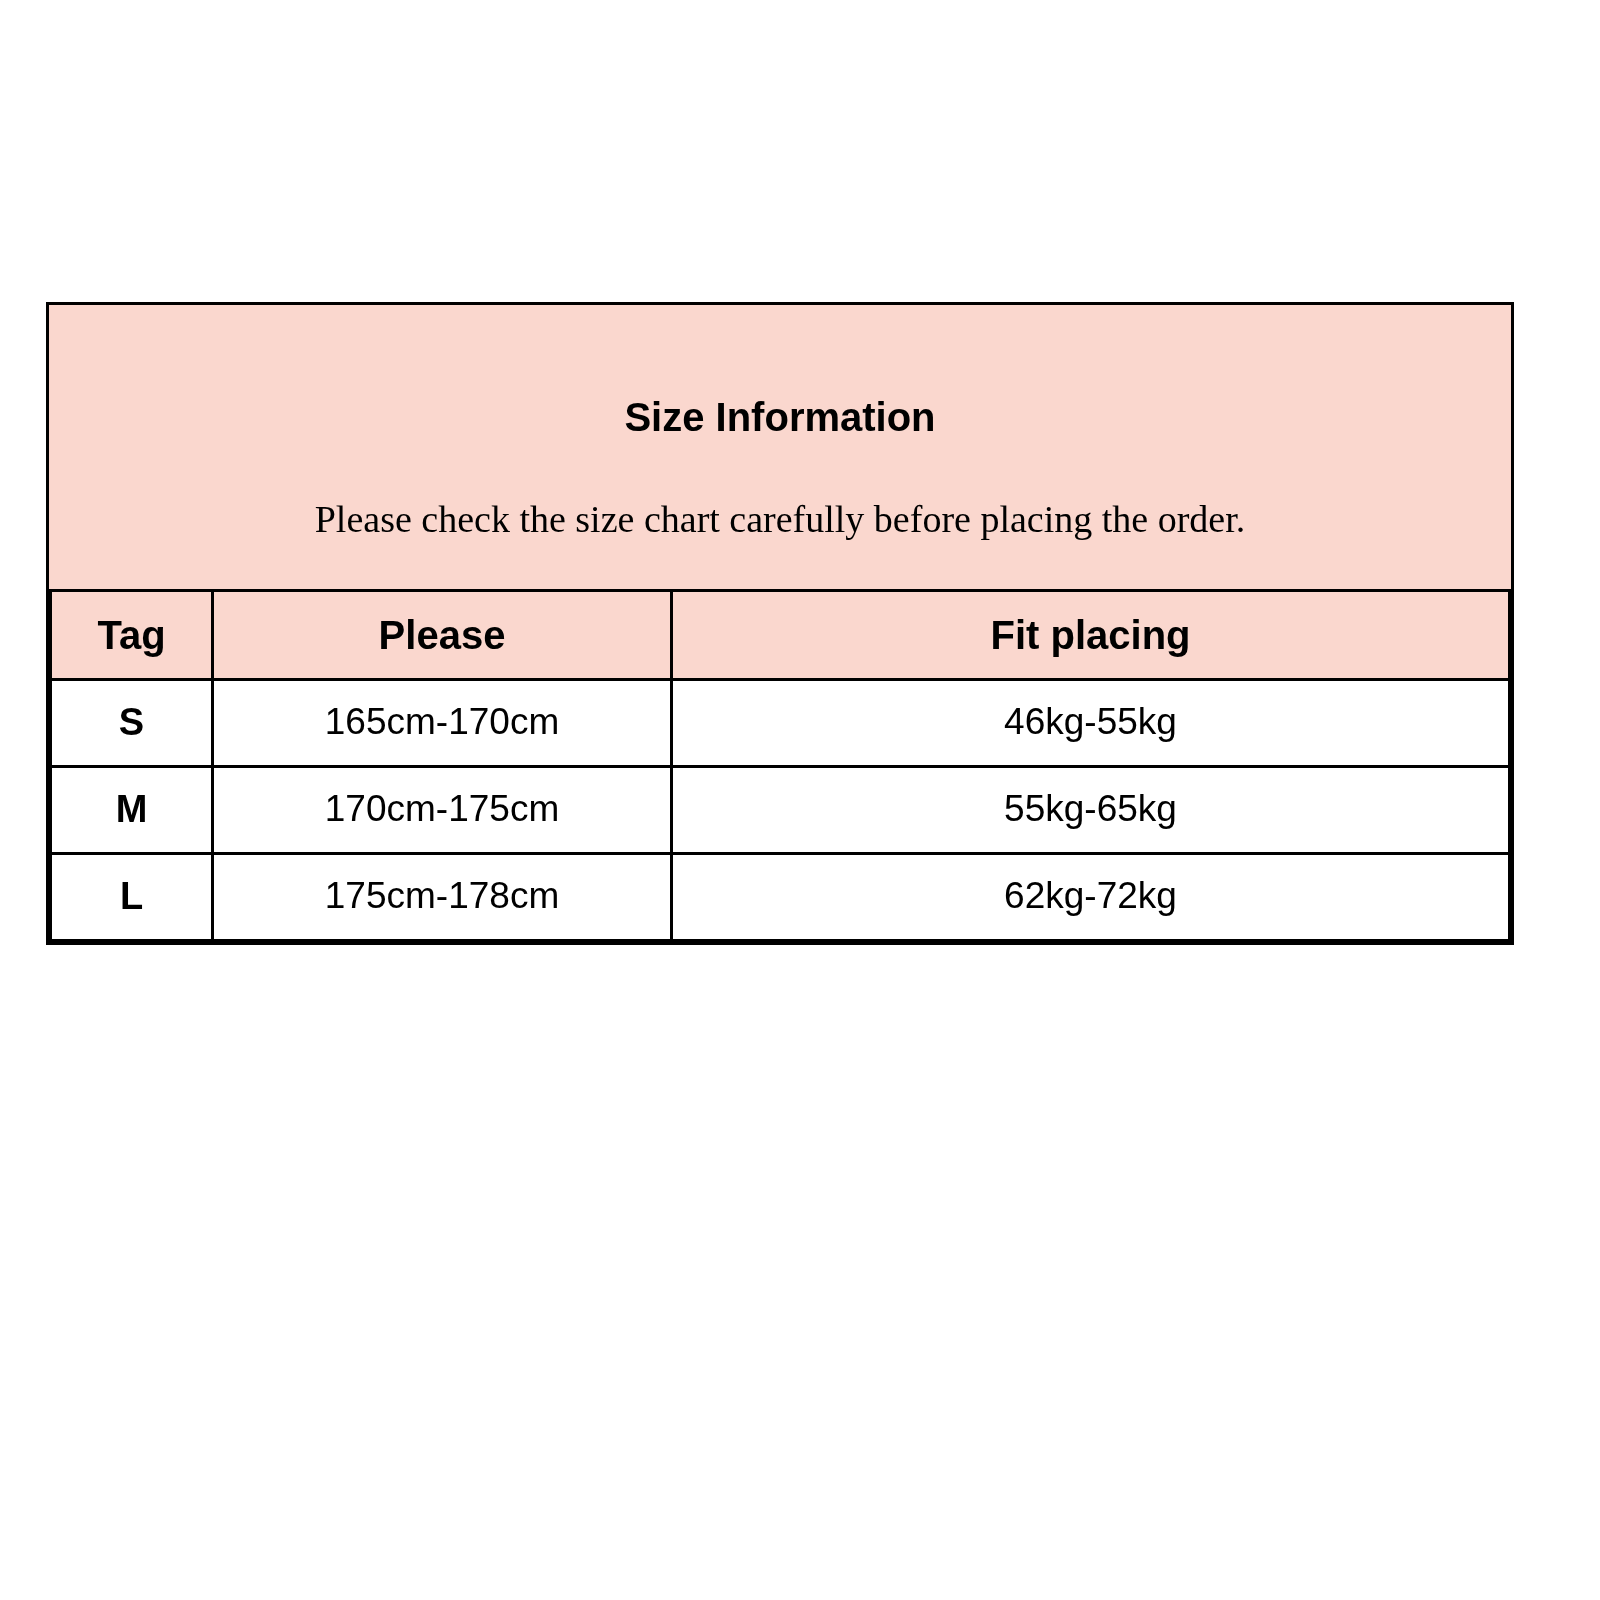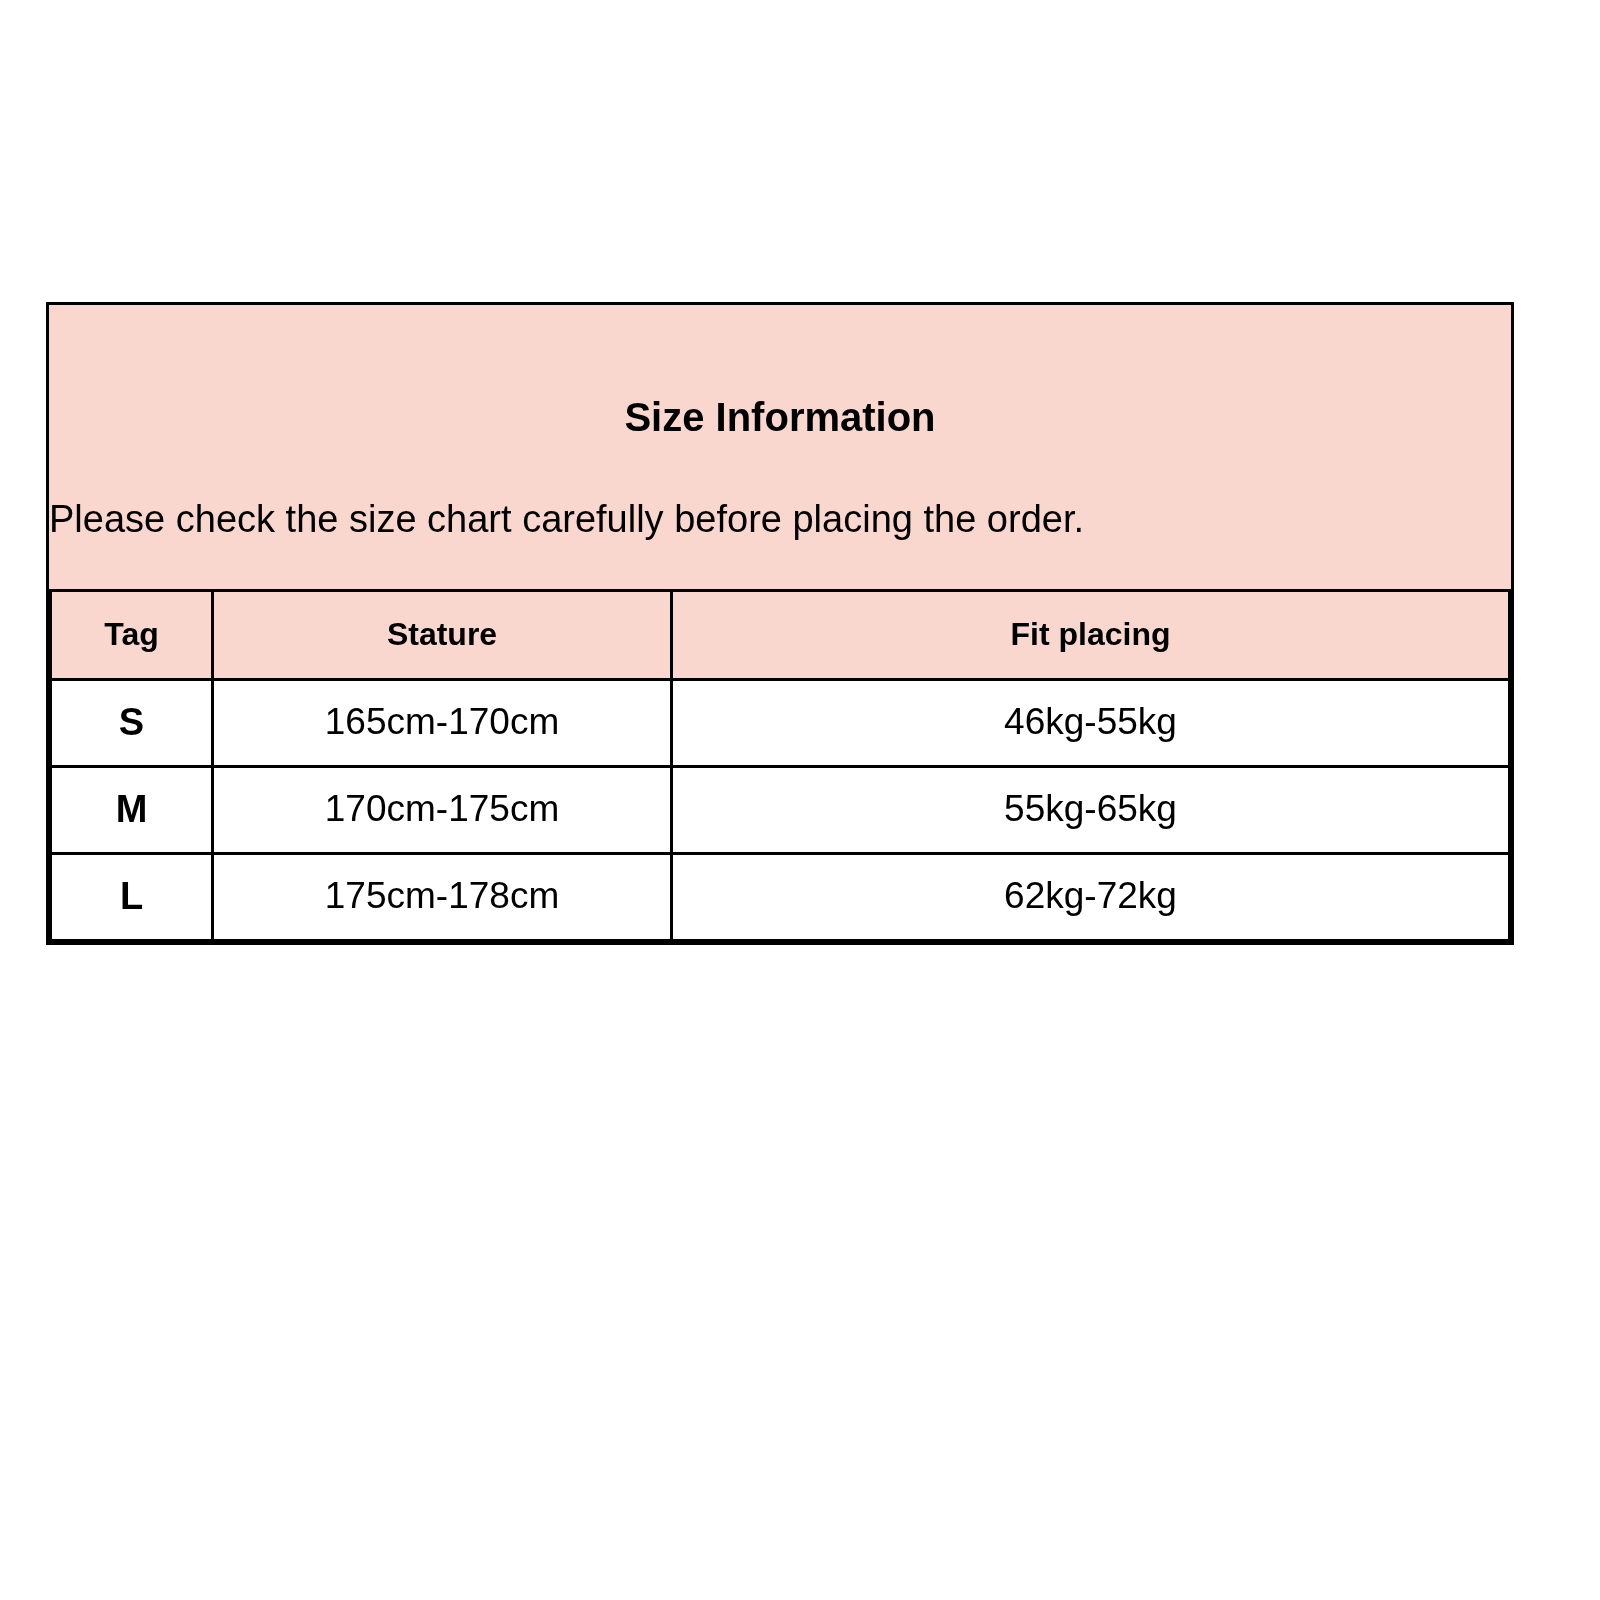--- a/index.html
+++ b/index.html
@@ -33,26 +33,27 @@
   .card-title {
     text-align: center;
     font-size: 40px;
     font-weight: bold;
     color: #000000;
     padding-top: 90px;
     line-height: 1.1;
   }
 
   .card-subtitle {
-    text-align: left;
+    text-align: center;
     font-size: 38px;
     color: #000000;
     padding-top: 60px;
     padding-bottom: 48px;
     line-height: 1.1;
+    font-family: Liberation Serif, serif;
   }
 
   table.size-table {
     width: 100%;
     border-collapse: collapse;
     table-layout: fixed;
   }
 
   table.size-table col.c-tag { width: 162px; }
   table.size-table col.c-stature { width: 459px; }
@@ -61,21 +62,21 @@
   table.size-table th,
   table.size-table td {
     border: 3px solid #000000;
     text-align: center;
     color: #000000;
     line-height: 1.05;
   }
 
   table.size-table thead th {
     background: #fad7ce;
-    font-size: 32px;
+    font-size: 40px;
     font-weight: bold;
     height: 84px;
     border-top-width: 3px;
   }
 
   table.size-table tbody td {
     background: #ffffff;
     height: 82px;
     font-size: 37px;
   }
@@ -116,21 +117,21 @@
 
   <table class="size-table">
     <colgroup>
       <col class="c-tag">
       <col class="c-stature">
       <col class="c-weight">
     </colgroup>
     <thead>
       <tr>
         <th>Tag</th>
-        <th>Stature</th>
+        <th>Please</th>
         <th>Fit placing</th>
       </tr>
     </thead>
     <tbody>
       <tr>
         <td class="tag-cell">S</td>
         <td>165cm-170cm</td>
         <td>46kg-55kg</td>
       </tr>
       <tr>

